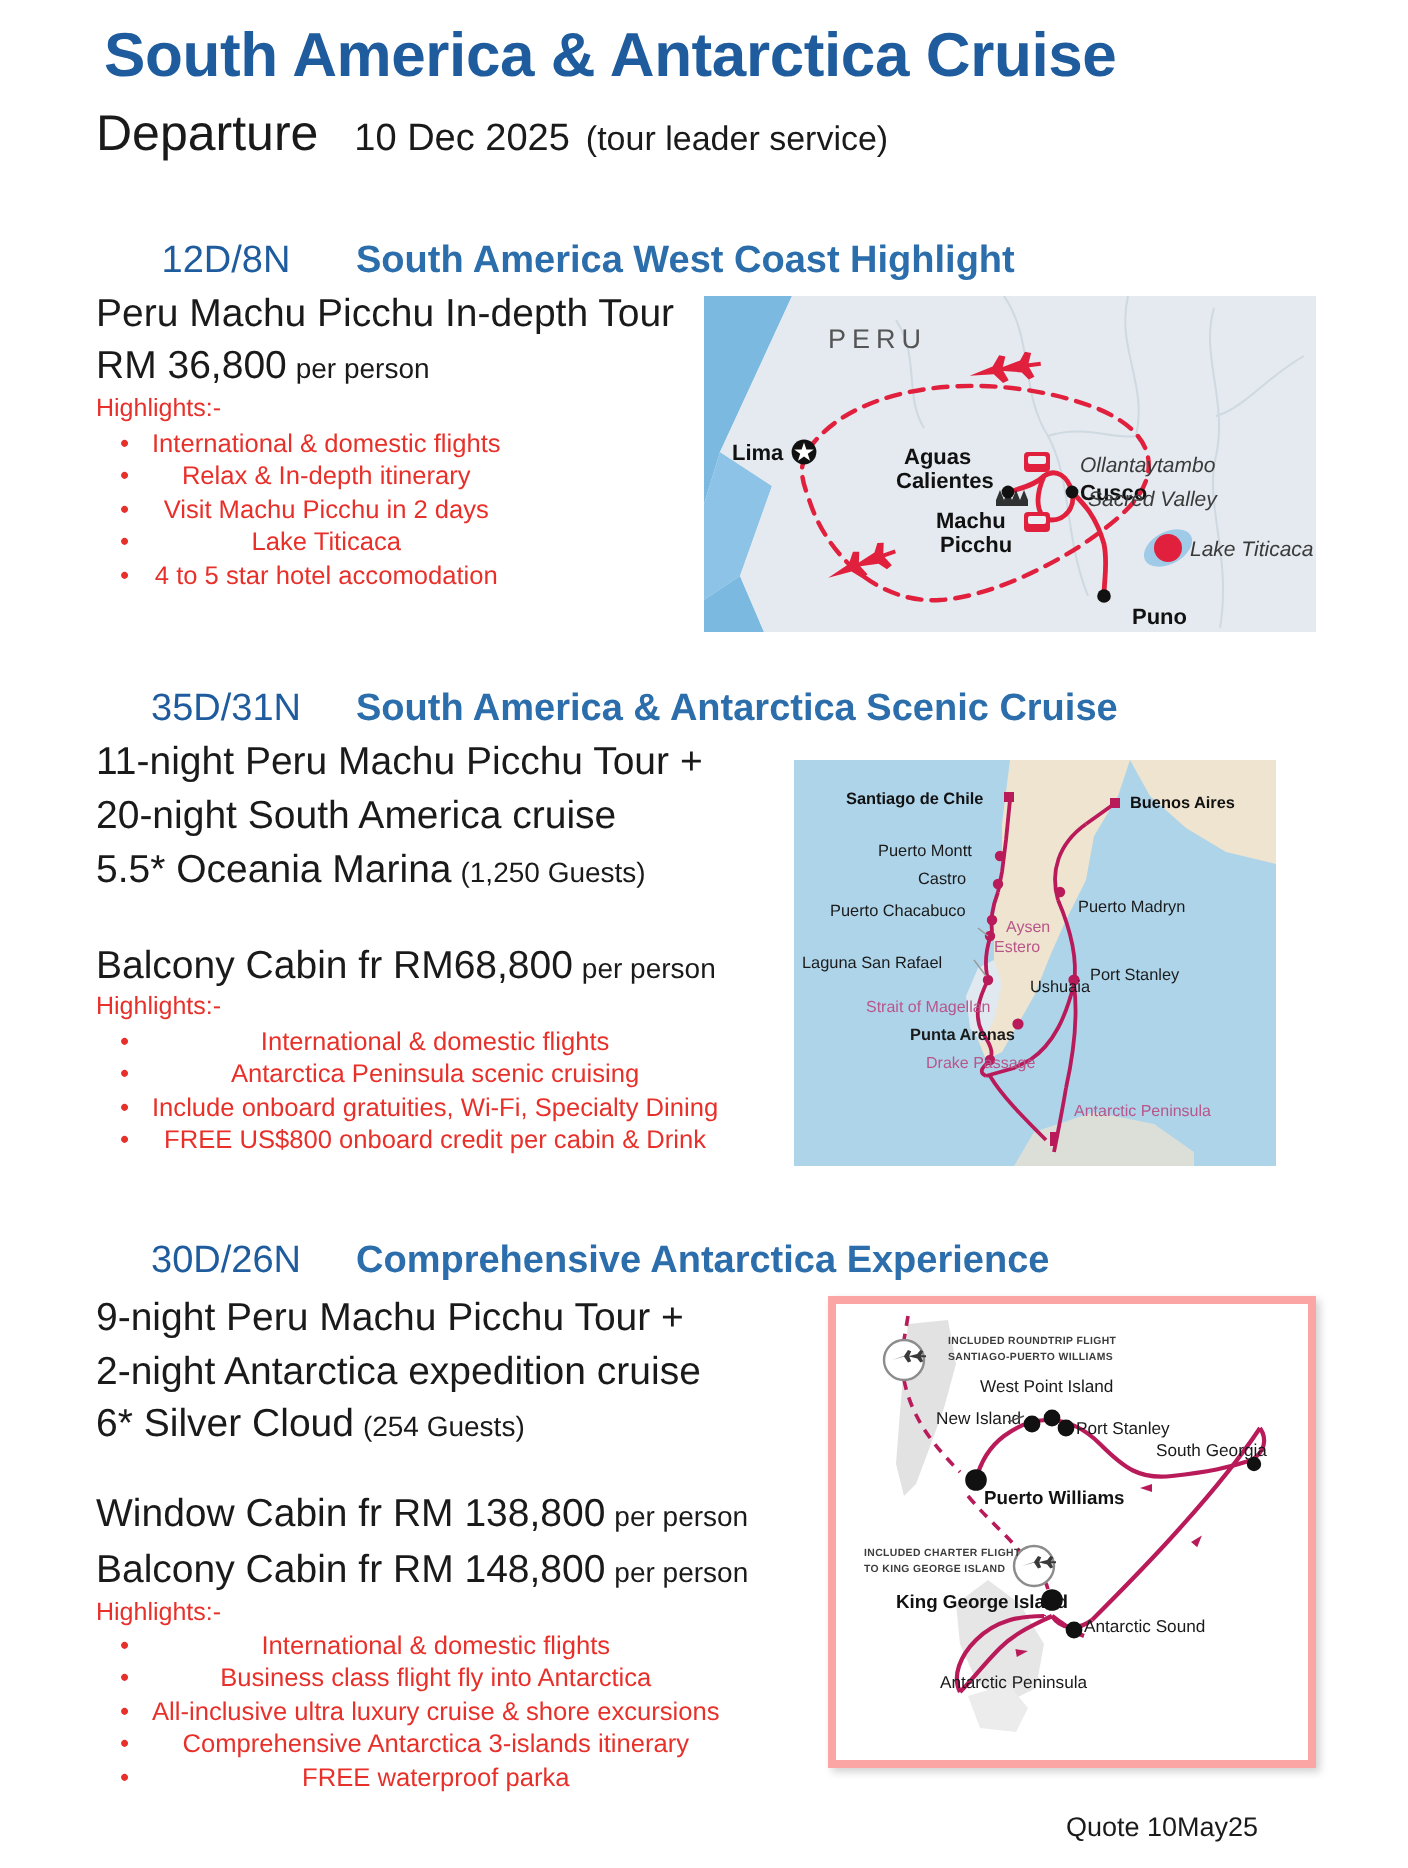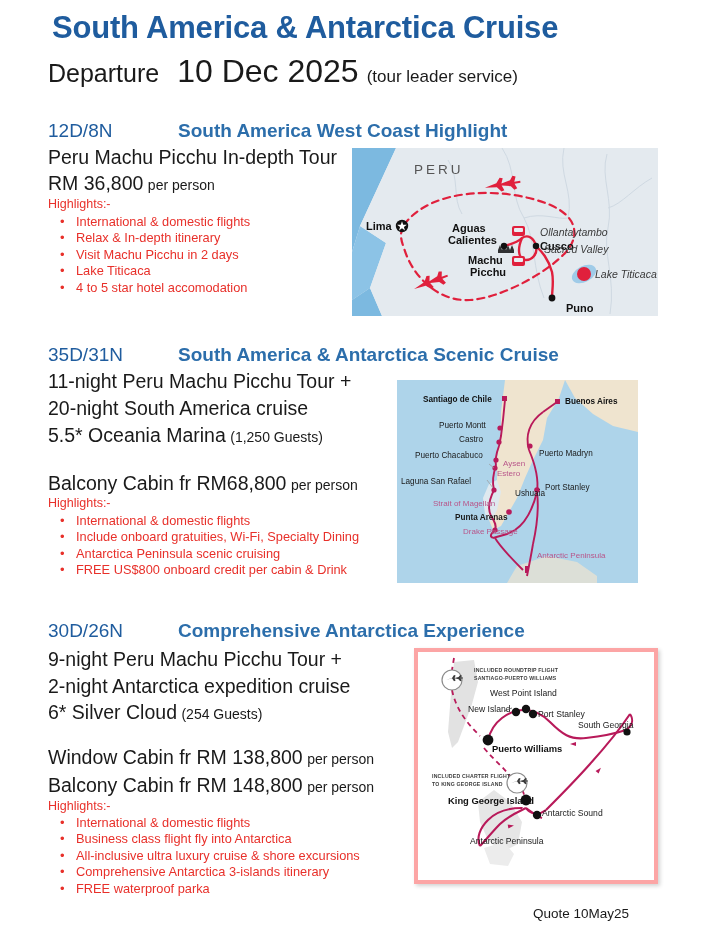--- a/index.html
+++ b/index.html
@@ -5,34 +5,34 @@
   * { box-sizing: border-box; }
   html, body { margin:0; padding:0; }
   body {
     width: 704px; height: 934px;
     background: #ffffff;
     font-family: "Liberation Sans", sans-serif;
     color: #1a1a1a;
     position: relative;
     overflow: hidden;
   }
-  .page { position: relative; width: 704px; height: 921px; }
+  .page { position: relative; width: 704px; height: 921px; text-align: center; }
 
   
   .hdr-title {
     position:absolute; left:52px; top:10px;
     font-size:31px; font-weight:bold; color:#1f5c9e;
     letter-spacing:-0.2px; white-space:nowrap;
   }
   .hdr-sub {
     position:absolute; left:48px; top:53px;
     white-space:nowrap; color:#1a1a1a;
   }
   .hdr-sub .dep { font-size:25px; }
-  .hdr-sub .date { font-size:32px; margin-left:18px; }
+  .hdr-sub .date { font-size:19px; margin-left:18px; }
   .hdr-sub .note { font-size:17px; margin-left:8px; }
 
   
   .sec { position:absolute; left:0; width:704px; }
   .sec-head { position:absolute; left:48px; white-space:nowrap; }
   .sec-dur {
     font-size:19px; font-weight:normal; color:#1f5c9e;
     display:inline-block; width:130px;
   }
   .sec-name { font-size:19px; font-weight:bold; color:#2c6eab; }
@@ -192,22 +192,22 @@
       <span class="l-big">5.5* Oceania Marina</span>
       <span class="l-sm">(1,250 Guests)</span>
     </div>
     <div class="line" style="top:472px;">
       <span class="l-big">Balcony Cabin  fr RM68,800</span>
       <span class="l-sm">per person</span>
     </div>
     <div class="hl-label" style="top:496px;">Highlights:-</div>
     <ul class="hl" style="top:513px;">
       <li>International &amp; domestic flights</li>
+      <li>Antarctica Peninsula scenic cruising</li>
       <li>Include onboard gratuities, Wi-Fi, Specialty Dining</li>
-      <li>Antarctica Peninsula scenic cruising</li>
       <li>FREE US$800 onboard credit per cabin &amp; Drink</li>
     </ul>
   </div>
 
   <div class="map" id="map-samerica">
     <svg width="241" height="203" viewBox="0 0 241 203" xmlns="http://www.w3.org/2000/svg">
       <rect x="0" y="0" width="241" height="203" fill="#aed4ea"></rect>
 
       <path d="M108,0 L168,0 L162,18 L150,38 L146,60 L136,80 L128,98 L120,118 L112,132 L104,146 L96,150
                L92,140 L96,122 L100,100 L100,78 L104,56 L104,32 Z" fill="#efe4cf"></path>

